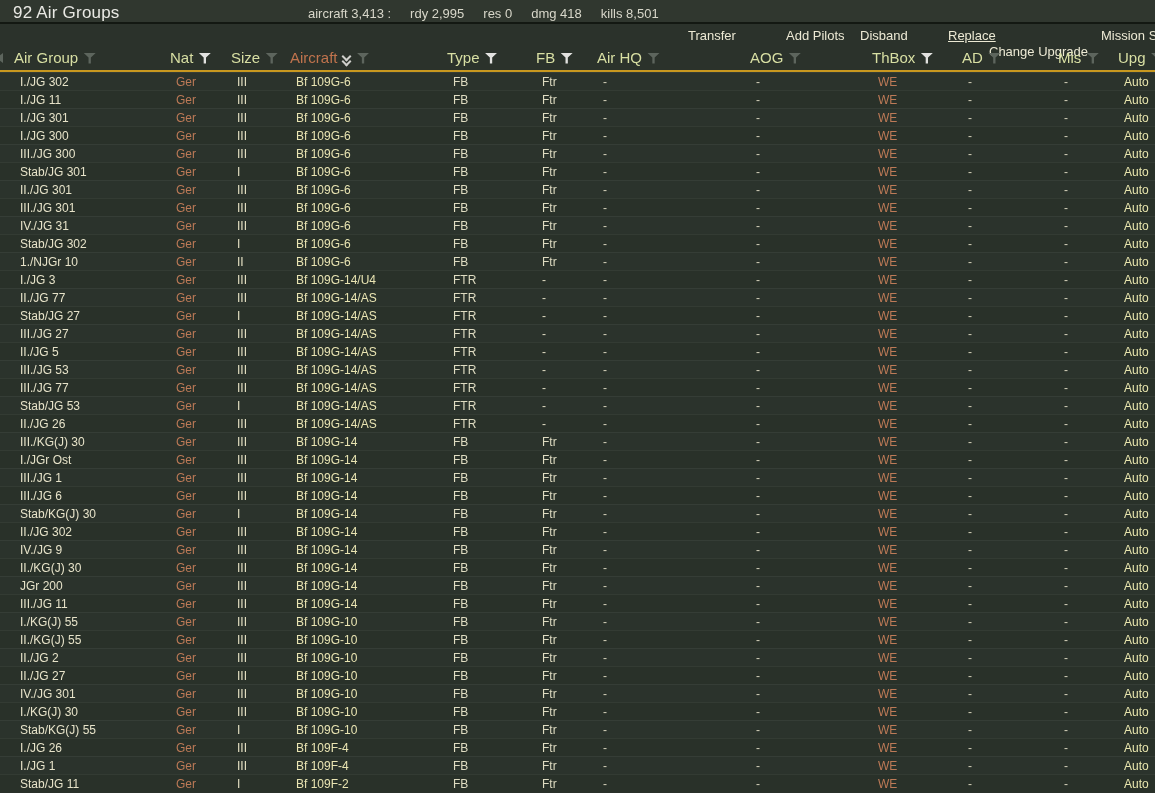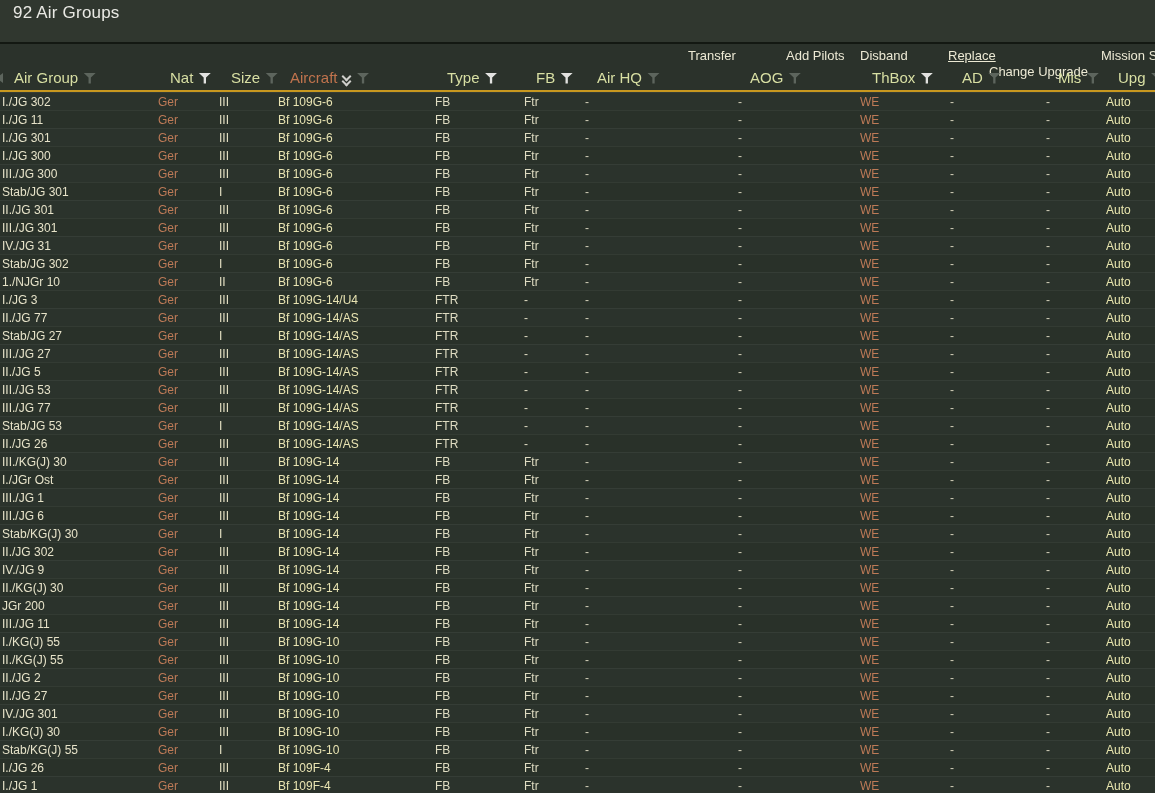--- a/index.html
+++ b/index.html
@@ -5,21 +5,21 @@
   * { margin:0; padding:0; box-sizing:border-box; }
   html,body { width:1155px; height:793px; overflow:hidden; }
   body {
     background:#2a312a;
     font-family:"Liberation Sans","DejaVu Sans",sans-serif;
     color:#ddd9bd;
   }
 
   
   .topbar {
-    position:relative; height:44px; background:#30372f;
+    position:relative; height:24px; background:#30372f;
     border-bottom:2px solid #131812;
   }
   .page-title {
     position:absolute; left:13px; top:3px;
     font-size:17px; color:#e9e9e4; letter-spacing:0.2px;
   }
   .stats {
     position:absolute; left:308px; top:6px;
     display:flex; gap:19px;
     font-size:13px; color:#d8d7ca;
@@ -72,21 +72,21 @@
     position:absolute; left:-4px; bottom:7px; width:0; height:0;
     border-top:5px solid transparent; border-bottom:5px solid transparent;
     border-right:7px solid #5d655d; cursor:pointer;
   }
 
   .gold-line { height:2px; background:#c8981f; }
 
   
   .table { width:1155px; }
   .row {
-    height:18px; padding-left:2px;
+    height:18px; padding-left:20px;
     display:grid;
     grid-template-columns:156px 61px 59px 157px 89px 61px 153px 122px 90px 96px 60px auto;
     align-items:center;
     border-top:1px solid rgba(255,255,255,0.05);
     background:#2b332c;
     cursor:pointer;
   }
   .row:nth-child(even){ background:#293129; }
   .row span { font-size:12px; white-space:nowrap; }
   .c-name { color:#e7e3c9; }
@@ -95,20 +95,27 @@
   .c-air  { color:#e9e4b2; }
   .c-type, .c-fb { color:#dfdcc2; }
   .c-dash { color:#d2cfb8; }
   .c-upg  { color:#e9e6ae; }
 </style>
 </head>
 <body>
 
 <div class="topbar">
   <div class="page-title">92 Air Groups</div>
+  <div class="stats">
+    <span>aircraft 3,413 :</span>
+    <span>rdy 2,995</span>
+    <span>res 0</span>
+    <span>dmg 418</span>
+    <span>kills 8,501</span>
+  </div>
 </div>
 
 <div class="header-area">
   <div class="actions">
 
       <span>Transfer</span>
 
       <span>Add Pilots</span>
 
       <span>Disband</span>

